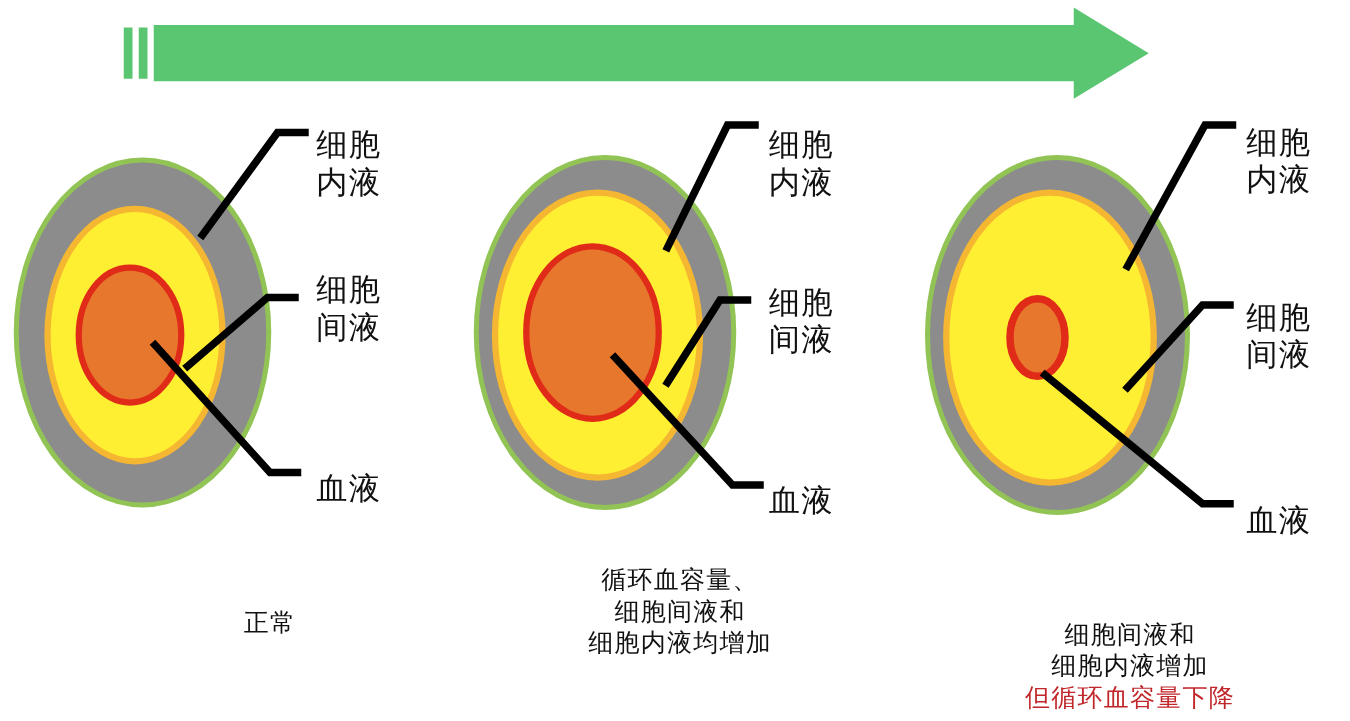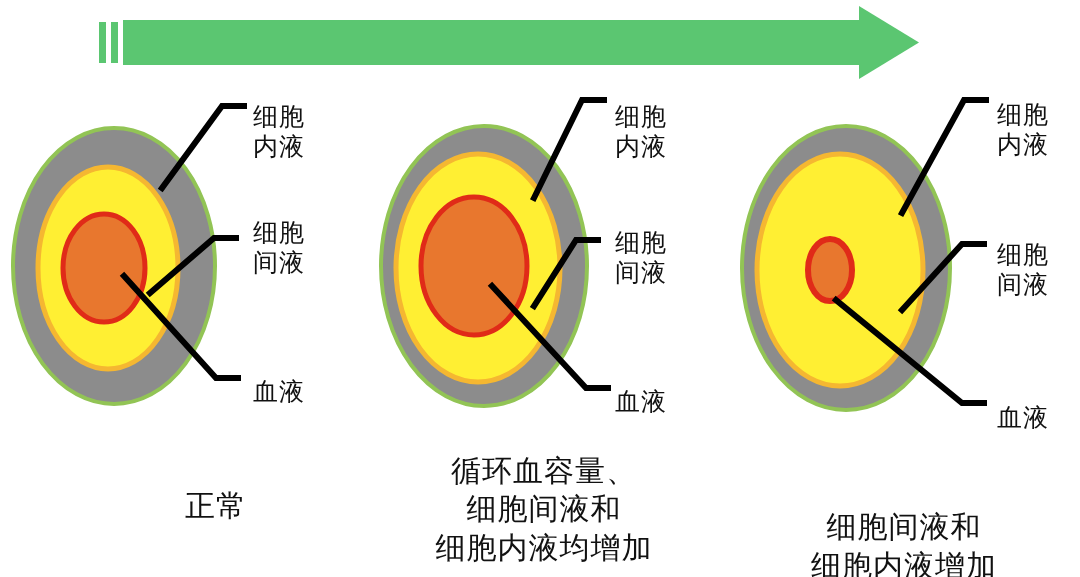--- a/index.html
+++ b/index.html
@@ -57,21 +57,21 @@
     white-space: pre;
     text-align: left;
     font-weight: 400;
   }
 
   .caption {
     position: absolute;
     width: 360px;
     left: 0;
     text-align: center;
-    font-size: 30px;
+    font-size: 20px;
     line-height: 1.28;
     letter-spacing: 1px;
     color: #111111;
     white-space: pre-line;
   }
   .caption-red {
     display: block;
     white-space: pre-line;
   }
 </style>

